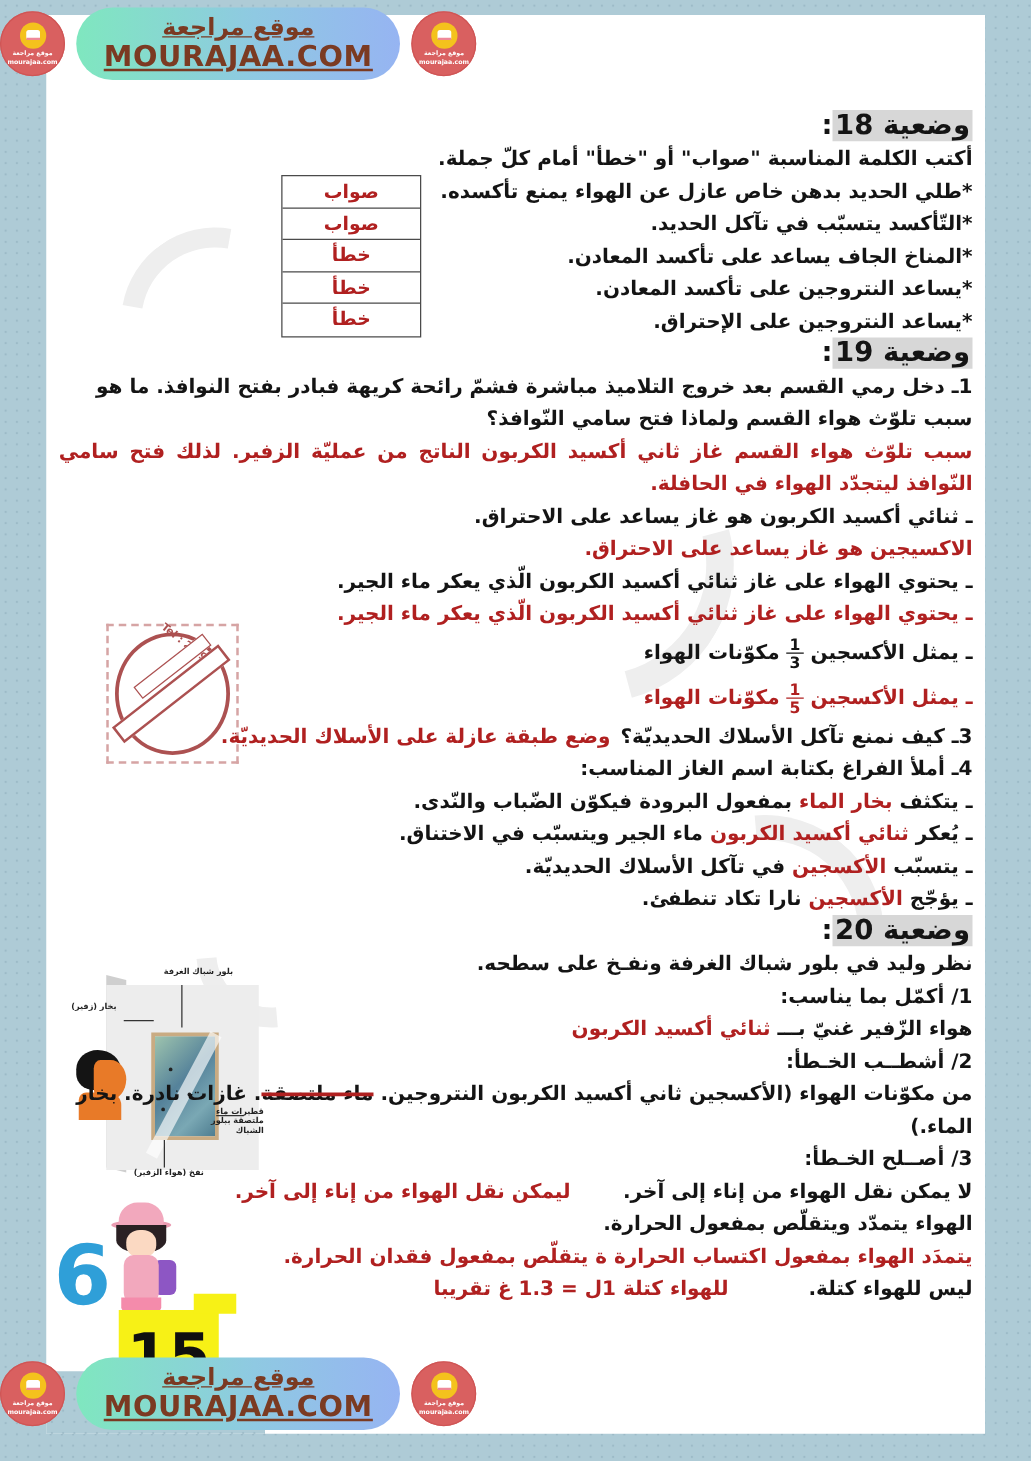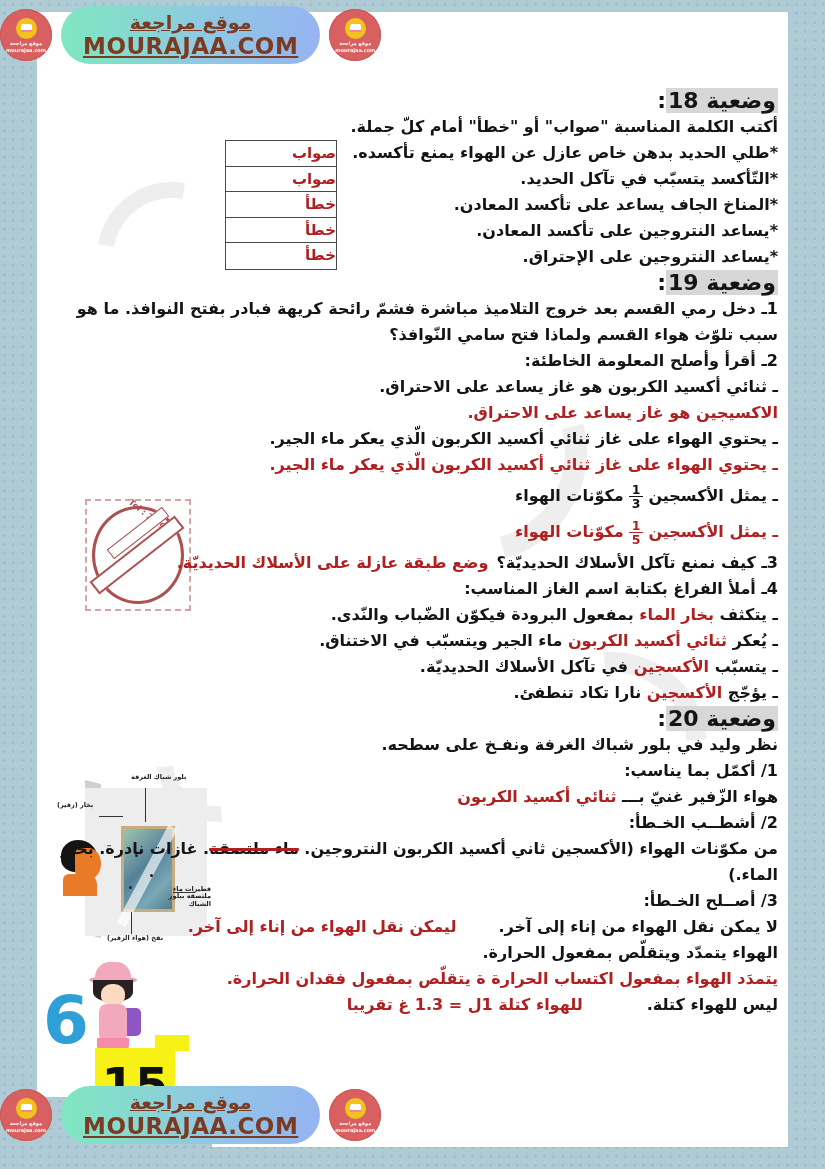--- a/index.html
+++ b/index.html
@@ -73,21 +73,21 @@
   .gap60 { margin-right:64px; }
   .strike { text-decoration:line-through; text-decoration-color:#b02020; text-decoration-thickness:2.5px; }
 
   .s18 { position:relative; }
   .answers-table {
     position:absolute; left:178px; top:52px; width:112px; z-index:4;
     border:1px solid #4a4a4a; background:#fff;
   }
   .ans-cell {
     height:25.5px; line-height:25px; border-bottom:1px solid #4a4a4a;
-    color:#b02020; font-size:15px;
+    text-align:center; color:#b02020; font-size:15px;
   }
   .ans-cell:last-child { border-bottom:none; }
 
   .frac { display:inline-flex; flex-direction:column; vertical-align:middle;
           line-height:13px; font-size:12.5px; text-align:center; margin:0 5px; }
   .frac .num { border-bottom:1.6px solid currentColor; padding:0 3px; }
   .fline { line-height:36px; }
 
   
   .stamp { position:absolute; left:48px; top:487px; width:106px; height:112px; z-index:2;
@@ -174,21 +174,21 @@
           <div class="ans-cell">صواب</div>
           <div class="ans-cell">خطأ</div>
           <div class="ans-cell">خطأ</div>
           <div class="ans-cell">خطأ</div>
         </div>
       </div>
 
       <div class="s19">
         <div class="sec-title"><span class="hl">وضعية 19</span><span>:</span></div>
         <div>1ـ دخل رمي القسم بعد خروج التلاميذ مباشرة فشمّ رائحة كريهة فبادر بفتح النوافذ. ما هو سبب تلوّث هواء القسم ولماذا فتح سامي النّوافذ؟</div>
-        <div>2ـ أقرأ وأصلح المعلومة الخاطئة:</div>
+        <div class="red justify">سبب تلوّث هواء القسم غاز ثاني أكسيد الكربون الناتج من عمليّة الزفير. لذلك فتح سامي النّوافذ ليتجدّد الهواء في الحافلة.</div>
         <div>ـ ثنائي أكسيد الكربون هو غاز يساعد على الاحتراق.</div>
         <div class="red">الاكسيجين هو غاز يساعد على الاحتراق.</div>
         <div>ـ يحتوي الهواء على غاز ثنائي أكسيد الكربون الّذي يعكر ماء الجير.</div>
         <div class="red">ـ يحتوي الهواء على غاز ثنائي أكسيد الكربون الّذي يعكر ماء الجير.</div>
         <div class="fline"><span>ـ يمثل الأكسجين</span><span class="frac">
               <span class="num">1</span>
               <span class="den">3</span>
             </span><span>مكوّنات الهواء</span></div>
         <div class="fline red"><span>ـ يمثل الأكسجين</span><span class="frac">
               <span class="num">1</span>

